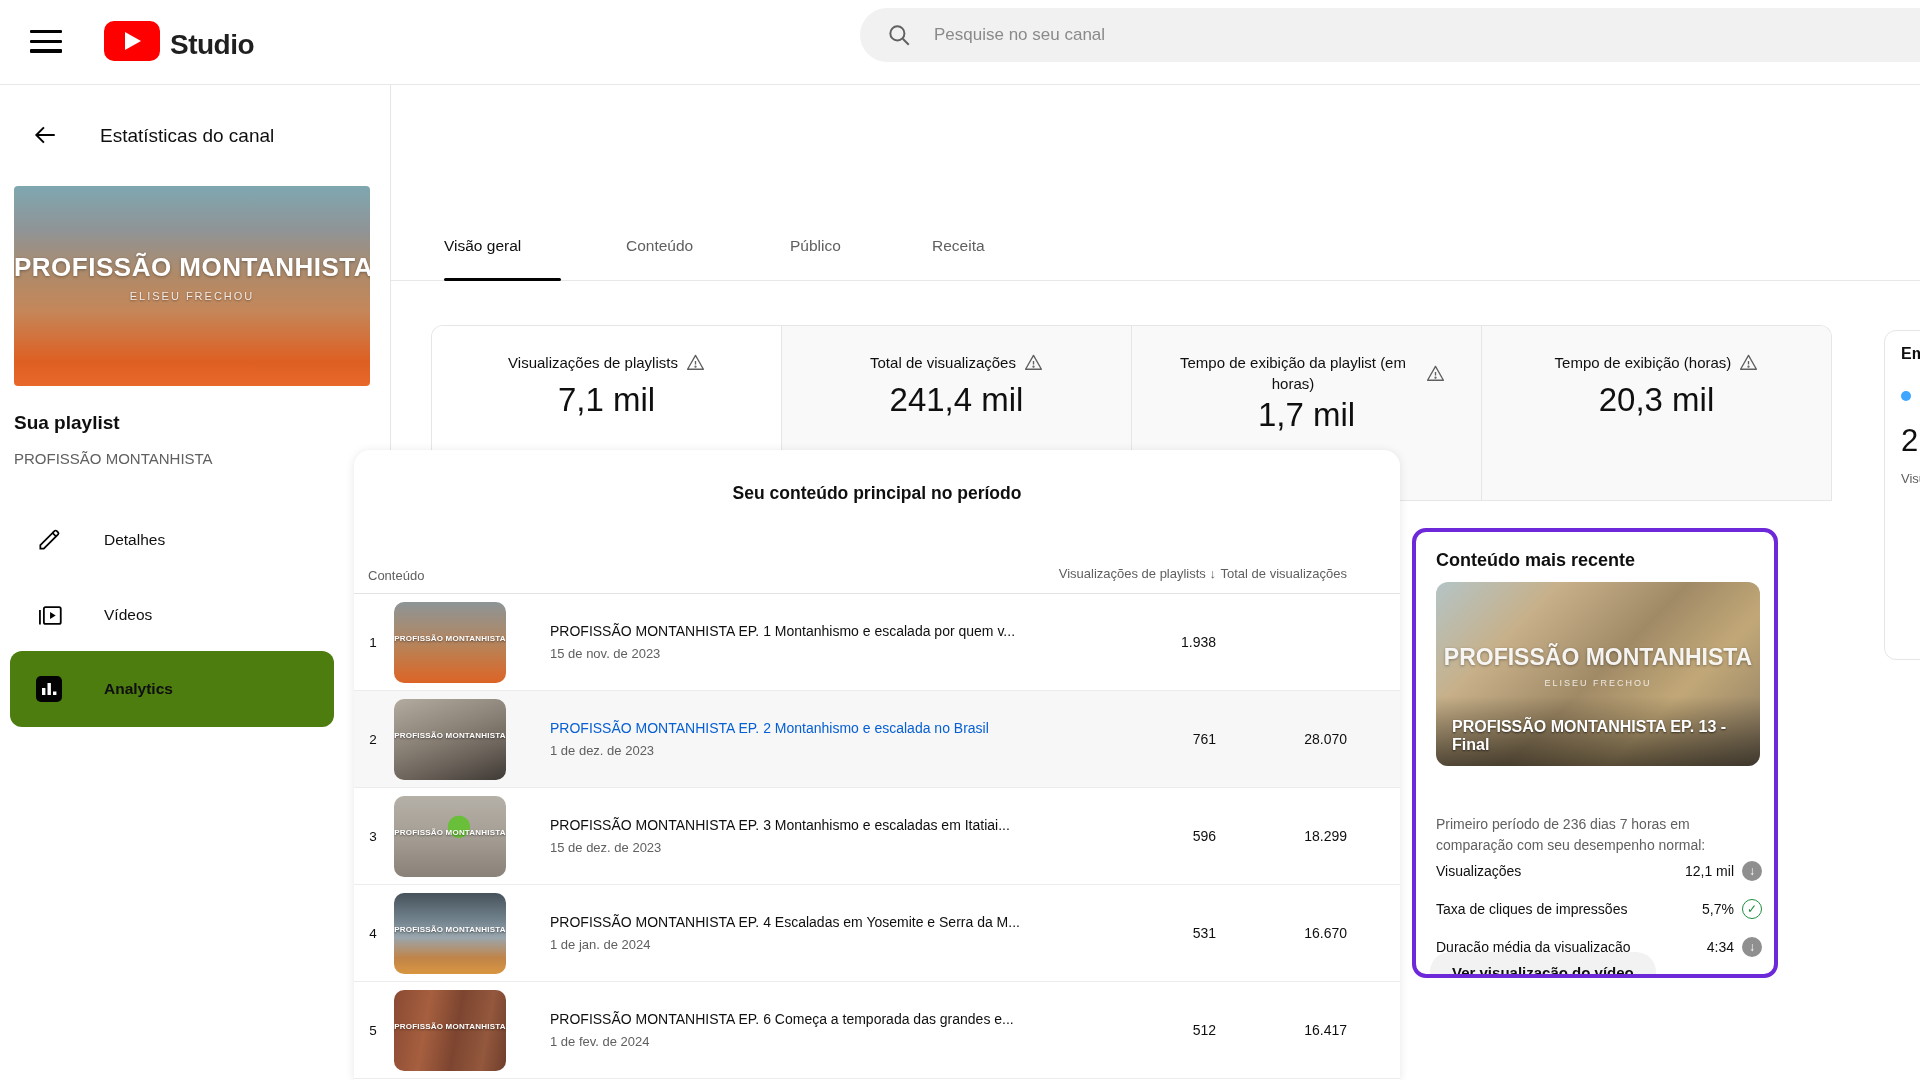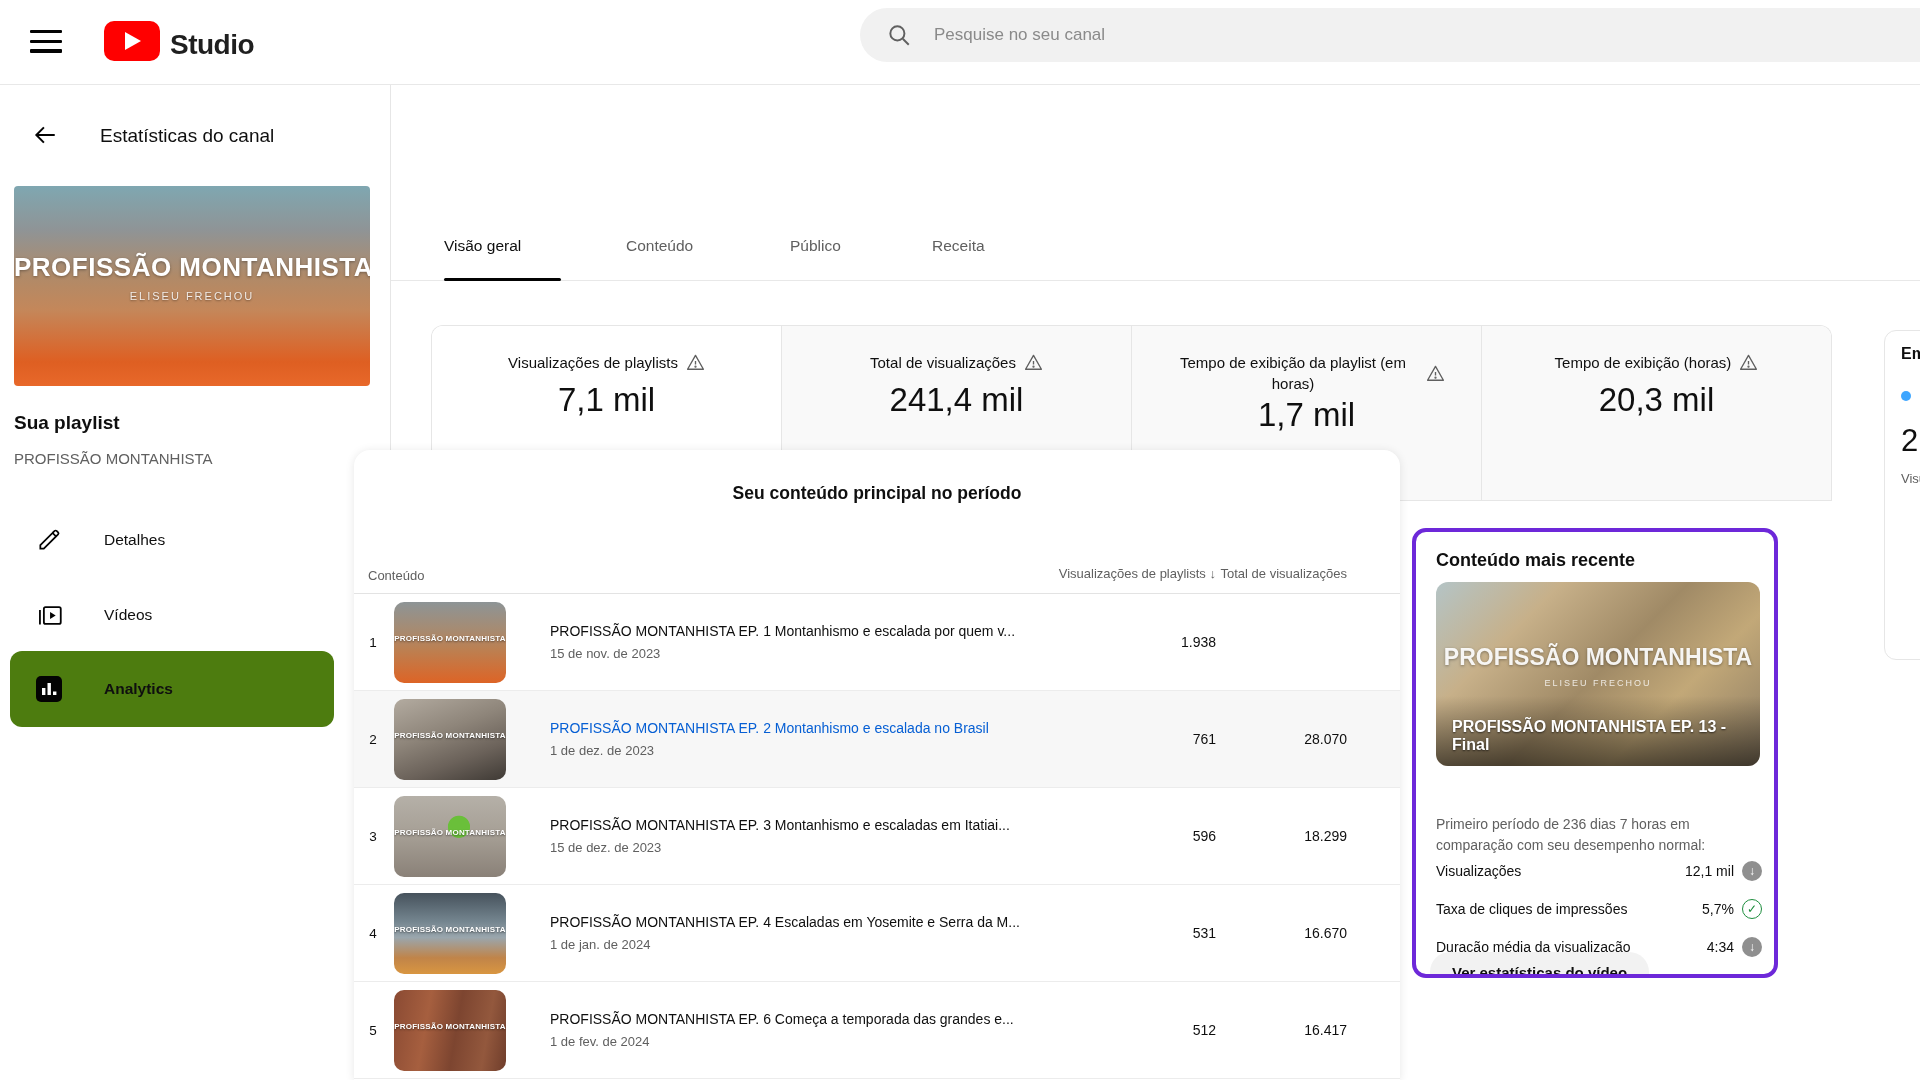--- a/index.html
+++ b/index.html
@@ -367,16 +367,16 @@
         <span class="sl">Taxa de cliques de impressões</span>
         <span class="sv">5,7%</span>
         <span class="sic check">✓</span>
       </div>
       <div class="lt-stat">
         <span class="sl">Duração média da visualização</span>
         <span class="sv">4:34</span>
         <span class="sic down">↓</span>
       </div>
     </div>
-    <div class="lt-btn">Ver estatísticas do vídeo</div>
+    <div class="lt-btn">Ver visualização do vídeo</div>
   </div>
 
 </div>
 
 </body></html>

